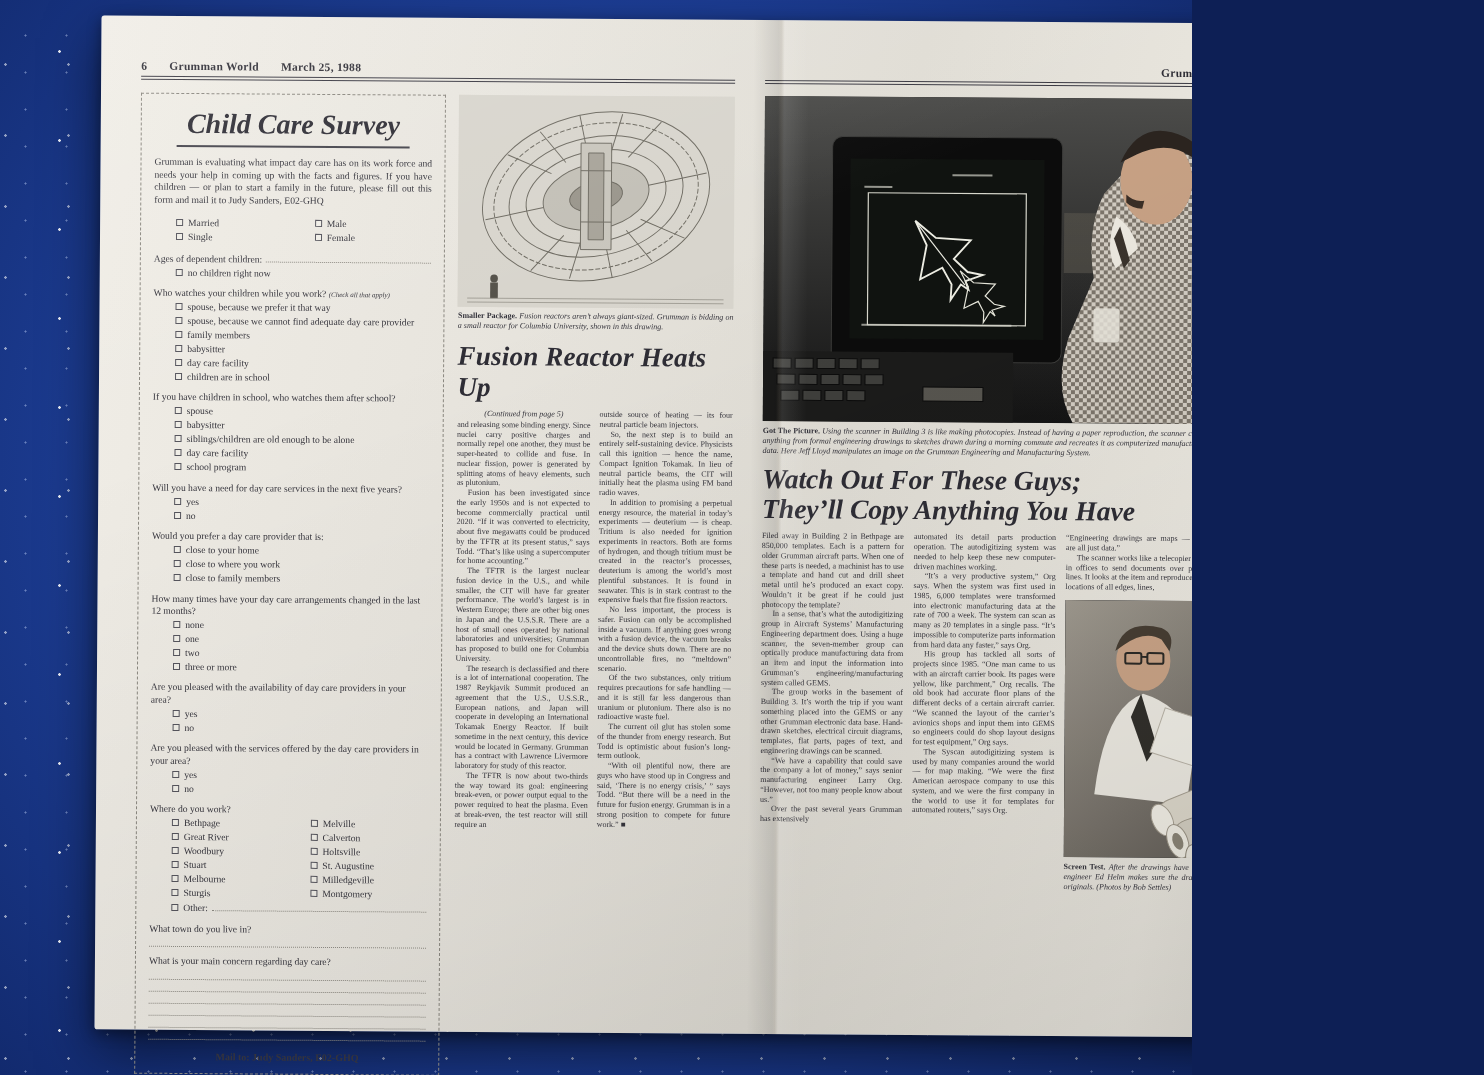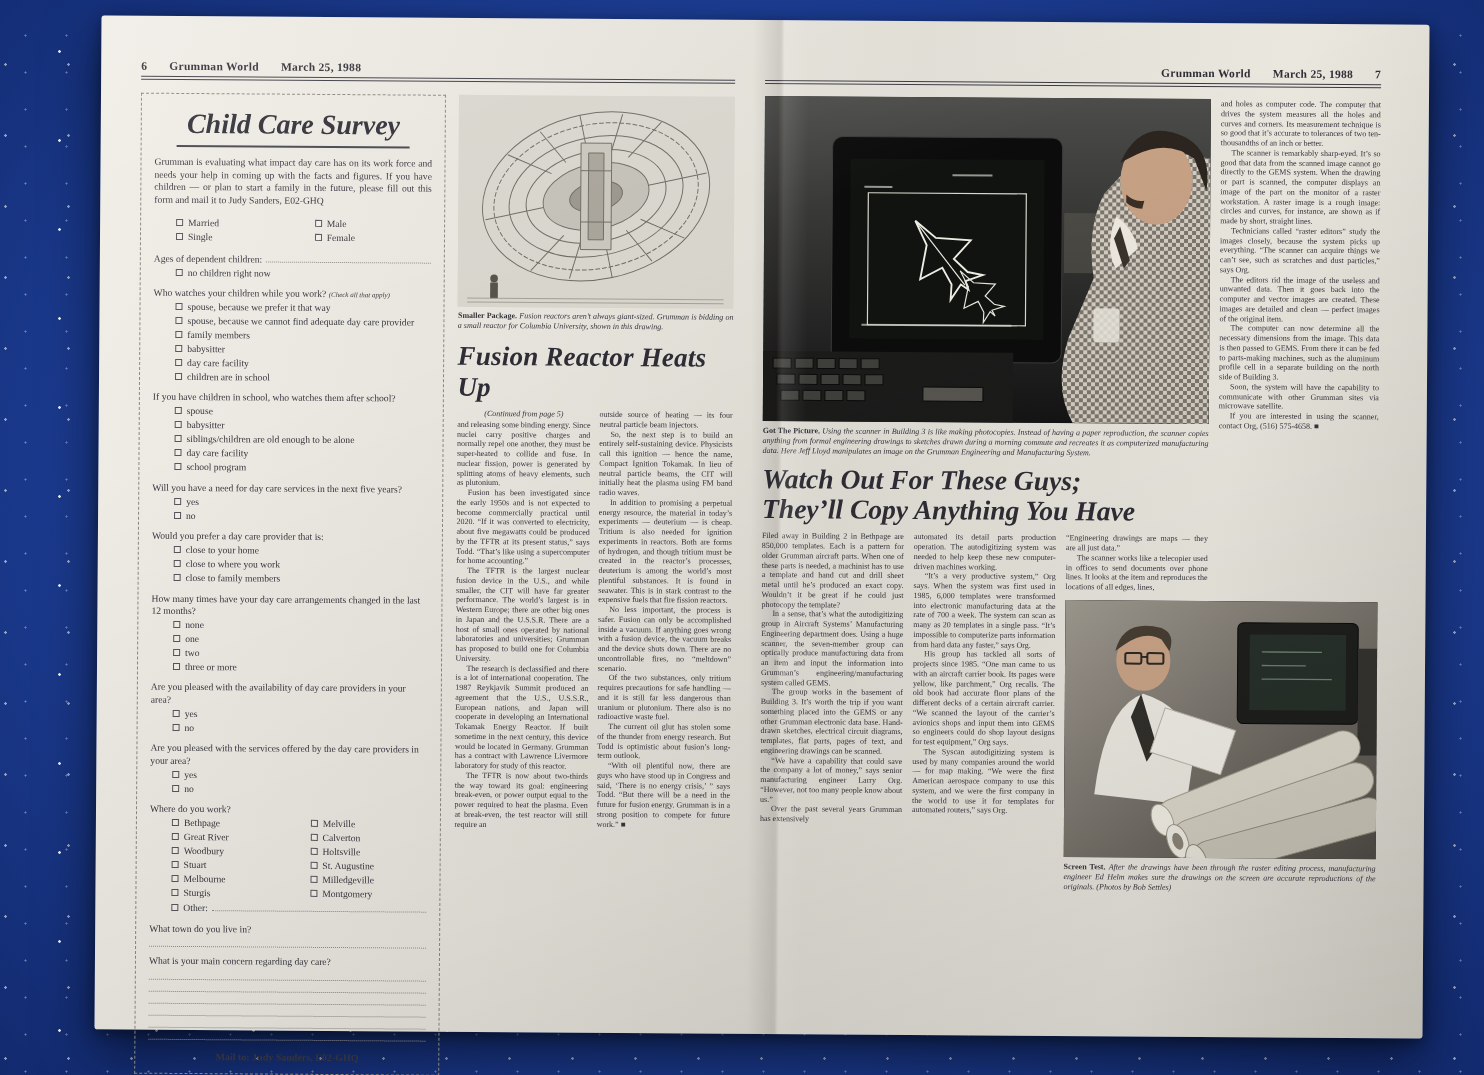--- a/index.html
+++ b/index.html
@@ -1,18 +1,18 @@
 <!DOCTYPE html>
 <html><head>
 <meta charset="utf-8">
 <style>
   * { margin:0; padding:0; box-sizing:border-box; }
   body { background:#0d1f55; font-family:"Liberation Serif", serif; }
   .stage {
-    position:relative; width:1484px; height:1075px; overflow:hidden;
+    position:relative; width:1192px; height:1075px; overflow:hidden;
     background-color:#1d3e96;
     background-image:
       radial-gradient(circle, rgba(255,255,255,.9) 0 1px, transparent 1.6px),
       radial-gradient(circle, rgba(255,255,255,.55) 0 1px, transparent 1.5px),
       radial-gradient(circle, rgba(205,220,255,.45) 0 .8px, transparent 1.3px),
       radial-gradient(ellipse at 50% 45%, #2c55bd 0%, #1d3e96 55%, #122a6e 100%);
     background-size: 97px 89px, 63px 71px, 41px 37px, 100% 100%;
     background-position: 11px 7px, 37px 29px, 5px 17px, 0 0;
   }
   .paper {

